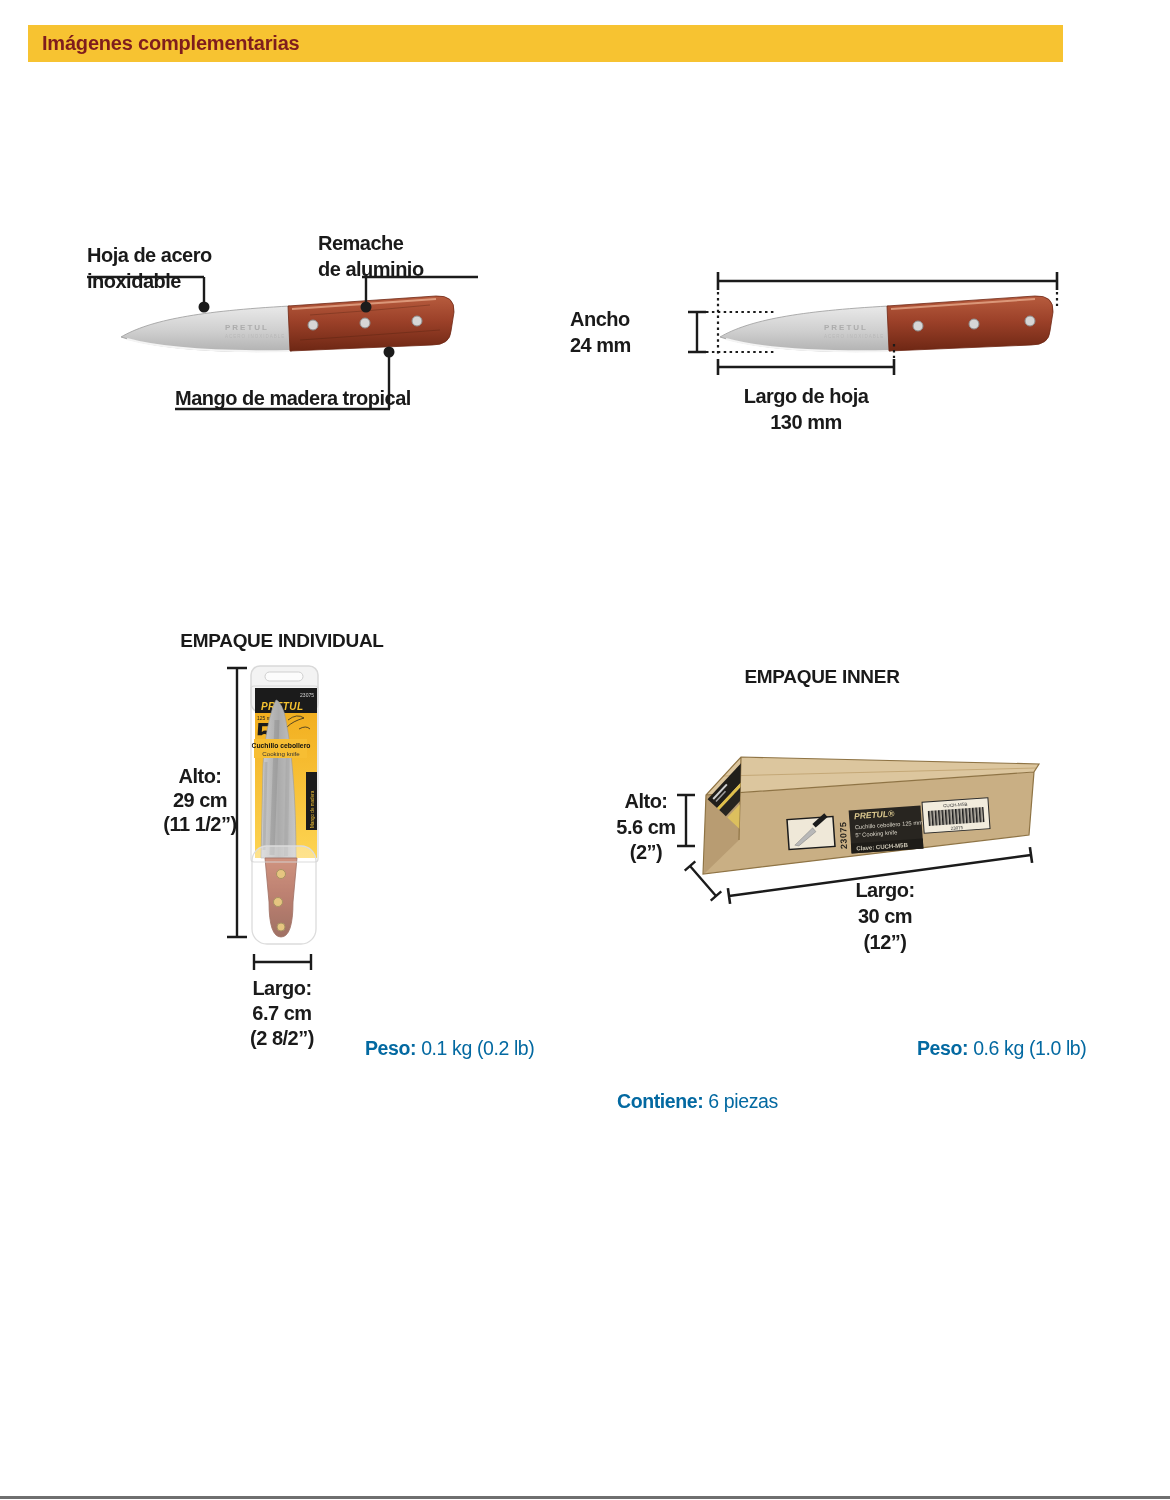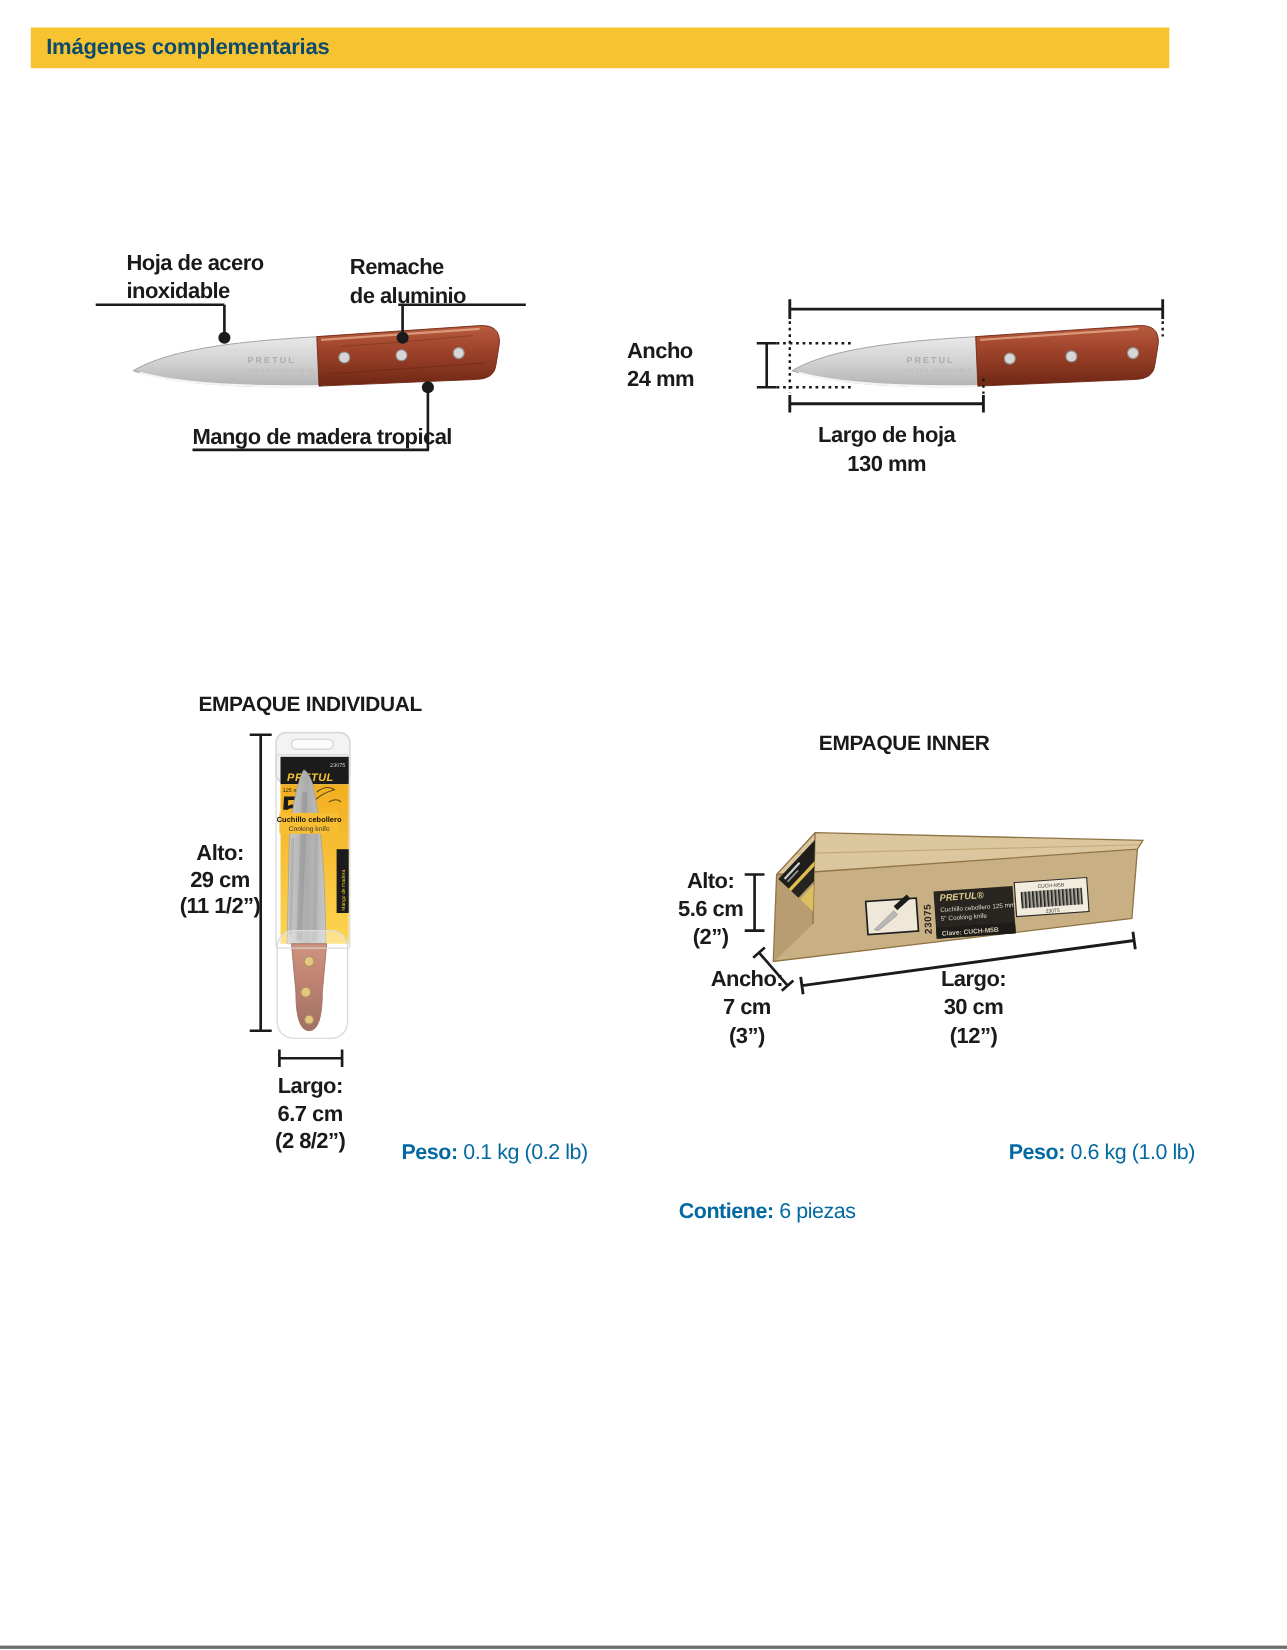--- a/index.html
+++ b/index.html
@@ -5,21 +5,21 @@
   html,body{margin:0;padding:0;background:#ffffff;}
   #page{position:relative;width:1170px;height:1500px;background:#ffffff;overflow:hidden;
         font-family:"Liberation Sans",sans-serif;color:#1a1a1a;}
   #figures{position:absolute;left:0;top:0;z-index:1;}
   .lbl{position:absolute;z-index:2;font-weight:bold;font-size:20px;line-height:26px;
        letter-spacing:-0.5px;color:#1a1a1a;white-space:nowrap;}
   .ctr{text-align:center;}
   .rgt{text-align:left;}
   .header-bar{position:absolute;left:28px;top:25px;width:1035px;height:37px;background:#F7C331;z-index:2;}
   .header-bar .ht{position:absolute;left:14px;top:7px;font-weight:bold;font-size:20px;
-       letter-spacing:-0.2px;color:#0c4a6e;white-space:nowrap;}
+       letter-spacing:-0.2px;color:#7f1d1d;white-space:nowrap;}
   .fig-title{font-size:19px;letter-spacing:-0.3px;}
   .info{position:absolute;z-index:2;font-size:19.5px;letter-spacing:-0.4px;white-space:nowrap;color:#0369a1;}
   .info b{font-weight:bold;}
   .footer-rule{position:absolute;left:0;top:1496px;width:1170px;height:3px;background:#6F6F6F;z-index:2;}
 </style>
 </head>
 <body>
 
 <div id="page">
 
@@ -202,21 +202,21 @@
       <g stroke="#1b1b1b" stroke-width="2.4">
         <path d="M690,866 L716,896 M684.7,870.6 L695.3,861.4 M710.7,900.6 L721.3,891.4"></path>
       </g>
 
       <g stroke="#1b1b1b" stroke-width="2.6">
         <path d="M729,896 L1031,855 M727.9,888.1 L730.1,903.9 M1029.9,847.1 L1032.1,862.9"></path>
       </g>
     </g>
   </svg>
 
-  <div class="lbl" style="left:87px;top:226px;margin-left:28px;">
+  <div class="lbl" style="left:87px;top:242px;">
     <div>Hoja de acero</div>
     <div>inoxidable</div>
   </div>
   <div class="lbl rgt" style="left:318px;top:230px;width:160px;">
     <div>Remache</div>
     <div>de aluminio</div>
   </div>
   <div class="lbl" style="left:175px;top:385px;">Mango de madera tropical</div>
 
   <div class="lbl rgt" style="left:570px;top:306px;width:100px;">
@@ -243,25 +243,20 @@
     <b>Peso:</b>
     <span>0.1 kg (0.2 lb)</span>
   </div>
 
   <div class="lbl ctr fig-title" style="left:702px;top:628px;width:240px;margin-top:36px;">EMPAQUE INNER</div>
   <div class="lbl ctr" style="left:586px;top:789px;width:120px;line-height:25.5px;">
     <div>Alto:</div>
     <div>5.6 cm</div>
     <div>(2”)</div>
   </div>
-  <div class="lbl ctr" style="left:619px;top:877px;width:120px;">
-    <div>Ancho:</div>
-    <div>7 cm</div>
-    <div>(3”)</div>
-  </div>
   <div class="lbl ctr" style="left:825px;top:877px;width:120px;">
     <div>Largo:</div>
     <div>30 cm</div>
     <div>(12”)</div>
   </div>
   <div class="info" style="left:617px;top:1090px;">
     <b>Contiene:</b>
     <span>6 piezas</span>
   </div>
   <div class="info" style="left:917px;top:1037px;">

